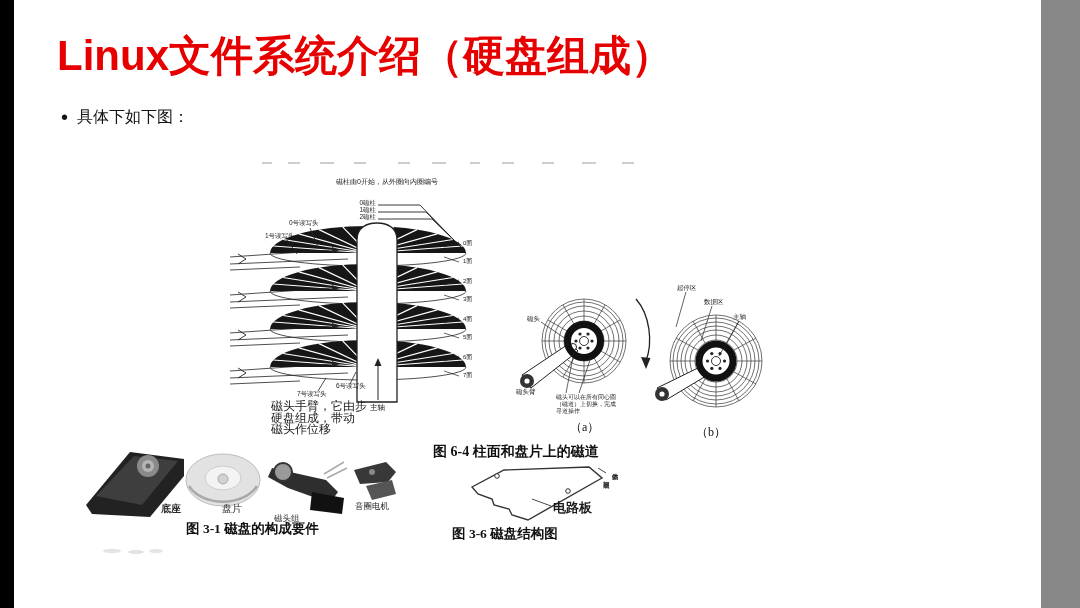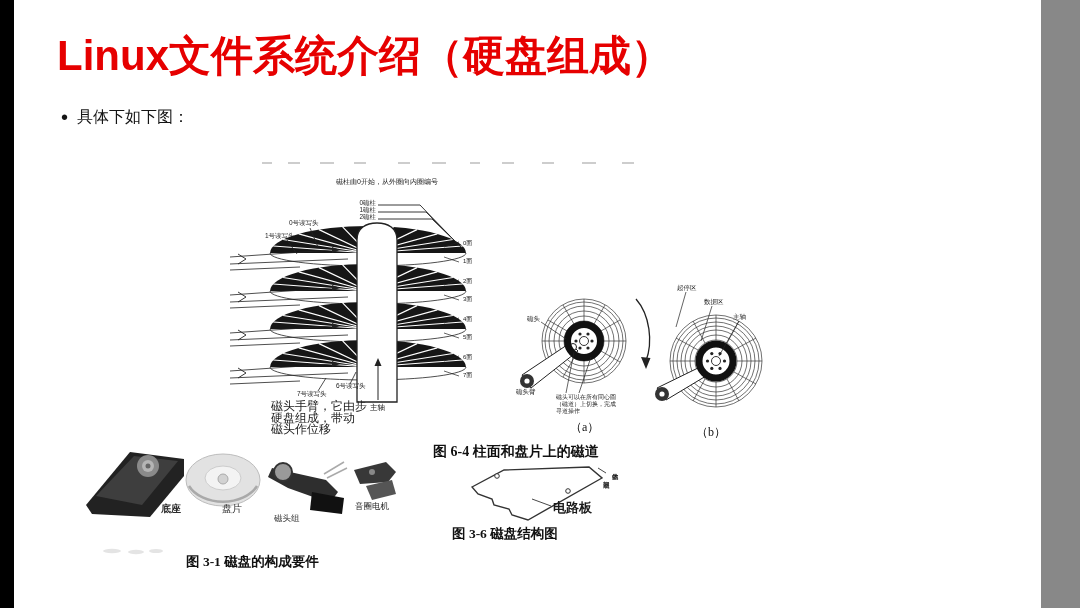--- a/index.html
+++ b/index.html
@@ -201,21 +201,21 @@
     <div>寻道操作</div>
   </div>
   <div class="lbl serifb" style="left:570px;top:421px;font-size:12px;font-weight:normal;">（a）</div>
 
   <div class="lbl" style="left:677px;top:284px;font-size:6.5px;">起停区</div>
   <div class="lbl" style="left:704px;top:298px;font-size:6.5px;">数据区</div>
   <div class="lbl" style="left:733px;top:313px;font-size:6.5px;">主轴</div>
   <div class="lbl serifb" style="left:696px;top:426px;font-size:12px;font-weight:normal;">（b）</div>
 
   <div class="lbl serifb" style="left:433px;top:444px;font-size:14px;">图 6-4  柱面和盘片上的磁道</div>
-  <div class="lbl serifb" style="left:186px;top:555px;font-size:13.5px;">图 3-1  磁盘的构成要件</div>
+  <div class="lbl serifb" style="left:186px;top:522px;font-size:13.5px;">图 3-1  磁盘的构成要件</div>
   <div class="lbl serifb" style="left:452px;top:527px;font-size:13.5px;">图 3-6  磁盘结构图</div>
 
   <div class="lbl" style="left:161px;top:503px;font-size:10px;color:#2a2a2a;font-weight:bold;">底座</div>
   <div class="lbl" style="left:222px;top:503px;font-size:10px;color:#2a2a2a;">盘片</div>
   <div class="lbl" style="left:274px;top:514px;font-size:8.5px;color:#2a2a2a;">磁头组</div>
   <div class="lbl" style="left:355px;top:502px;font-size:8.5px;color:#2a2a2a;text-align:center;">音圈电机</div>
 
   <div class="lbl" style="left:553px;top:501px;font-size:13px;font-weight:bold;">电路板</div>
   <div class="lbl vtext" style="left:612px;top:468px;font-size:6.5px;">盘体的</div>
   <div class="lbl vtext" style="left:603px;top:476px;font-size:6.5px;">底部朝上</div>

